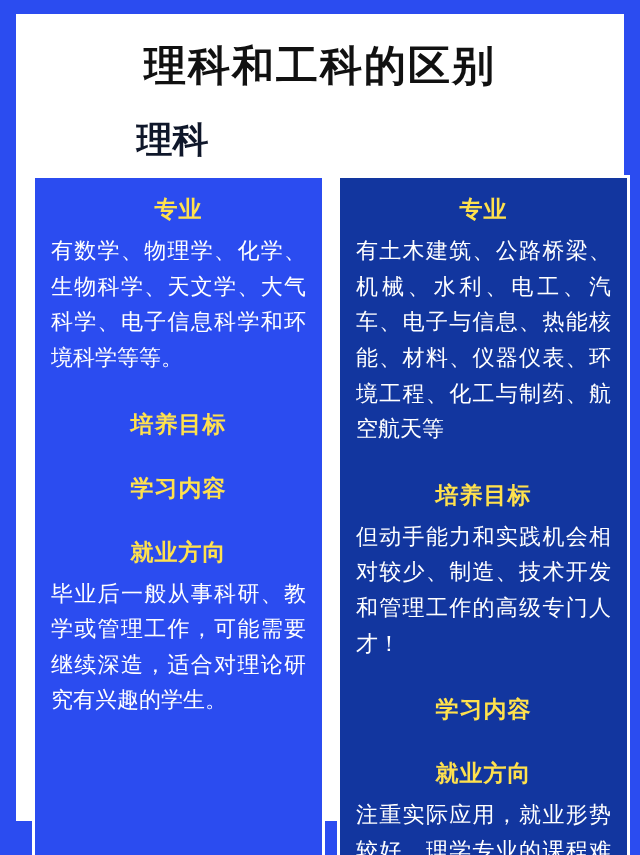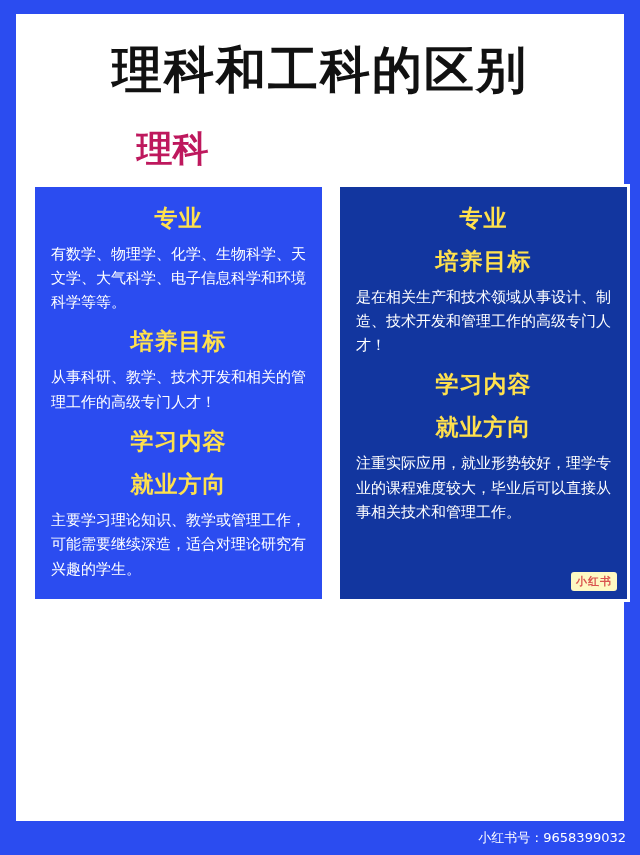--- a/index.html
+++ b/index.html
@@ -16,40 +16,40 @@
   .poster {
     position: relative;
     width: 640px;
     height: 855px;
     background: #ffffff;
     box-sizing: border-box;
     padding: 0;
   }
   .title {
     text-align: center;
-    font-size: 50px;
+    font-size: 42px;
     font-weight: bold;
     color: #111111;
     letter-spacing: 2px;
     padding-top: 44px;
     line-height: 1.05;
     font-family: "DejaVu Sans", "Liberation Sans", sans-serif;
   }
   .headers {
     display: flex;
     justify-content: space-between;
     padding: 28px 30px 0 30px;
     box-sizing: border-box;
   }
   .col-head {
     width: 285px;
     text-align: center;
     font-size: 36px;
     font-weight: bold;
-    color: #be185d;
+    color: #0f172a;
     font-family: "DejaVu Sans", "Liberation Sans", sans-serif;
   }
   .columns {
     display: flex;
     justify-content: flex-end;
     padding: 10px 10px 0 22px;
     box-sizing: border-box;
     gap: 12px;
   }
   .card {
@@ -60,34 +60,34 @@
   }
   .card.left {
     background: #2b4cf0;
     border: 3px solid #ffffff;
   }
   .card.right {
     background: #12369f;
     border: 3px solid #ffffff;
   }
   .section + .section {
-    margin-top: 12px;
+    margin-top: 33px;
   }
   .sec-title {
     text-align: center;
     color: #ffe14d;
     font-size: 23px;
     font-weight: bold;
     letter-spacing: 1px;
     margin-bottom: 8px;
     font-family: "DejaVu Sans", "Liberation Sans", sans-serif;
   }
   .sec-body {
     color: #ffffff;
-    font-size: 15px;
+    font-size: 22px;
     line-height: 1.62;
     text-align: justify;
     font-family: "DejaVu Sans", "Liberation Sans", sans-serif;
   }
   .watermark {
     position: absolute;
     right: 10px;
     bottom: 8px;
     background: #fef9c3;
     color: #d9534f;
@@ -160,38 +160,38 @@
 
     <div class="columns">
 
       <div class="card left">
         <div class="section">
           <div class="sec-title">专业</div>
           <div class="sec-body">有数学、物理学、化学、生物科学、天文学、大气科学、电子信息科学和环境科学等等。</div>
         </div>
         <div class="section">
           <div class="sec-title">培养目标</div>
-          <div class="sec-body">从事科研、教学、技术开发和相关的管理工作的高级专门人才！</div>
         </div>
         <div class="section">
           <div class="sec-title">学习内容</div>
         </div>
         <div class="section">
           <div class="sec-title">就业方向</div>
-          <div class="sec-body">主要学习理论知识、教学或管理工作，可能需要继续深造，适合对理论研究有兴趣的学生。</div>
+          <div class="sec-body">毕业后一般从事科研、教学或管理工作，可能需要继续深造，适合对理论研究有兴趣的学生。</div>
         </div>
       </div>
 
       <div class="card right">
         <div class="section">
           <div class="sec-title">专业</div>
+          <div class="sec-body">有土木建筑、公路桥梁、机械、水利、电工、汽车、电子与信息、热能核能、材料、仪器仪表、环境工程、化工与制药、航空航天等</div>
         </div>
         <div class="section">
           <div class="sec-title">培养目标</div>
-          <div class="sec-body">是在相关生产和技术领域从事设计、制造、技术开发和管理工作的高级专门人才！</div>
+          <div class="sec-body">但动手能力和实践机会相对较少、制造、技术开发和管理工作的高级专门人才！</div>
         </div>
         <div class="section">
           <div class="sec-title">学习内容</div>
         </div>
         <div class="section">
           <div class="sec-title">就业方向</div>
           <div class="sec-body">注重实际应用，就业形势较好，理学专业的课程难度较大，毕业后可以直接从事相关技术和管理工作。</div>
         </div>
         <div class="watermark">小红书</div>
       </div>

